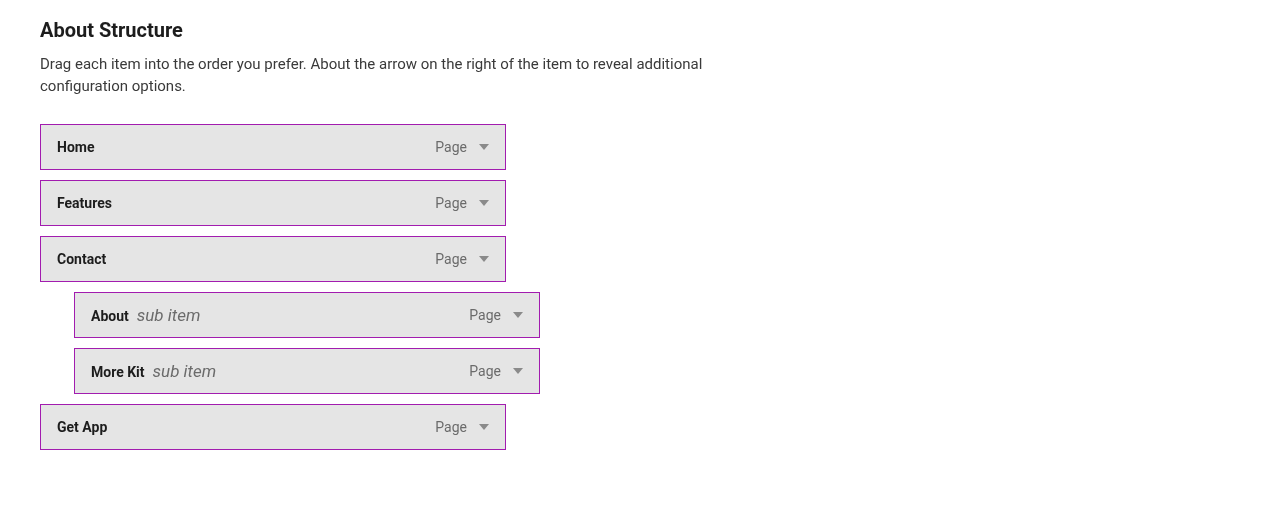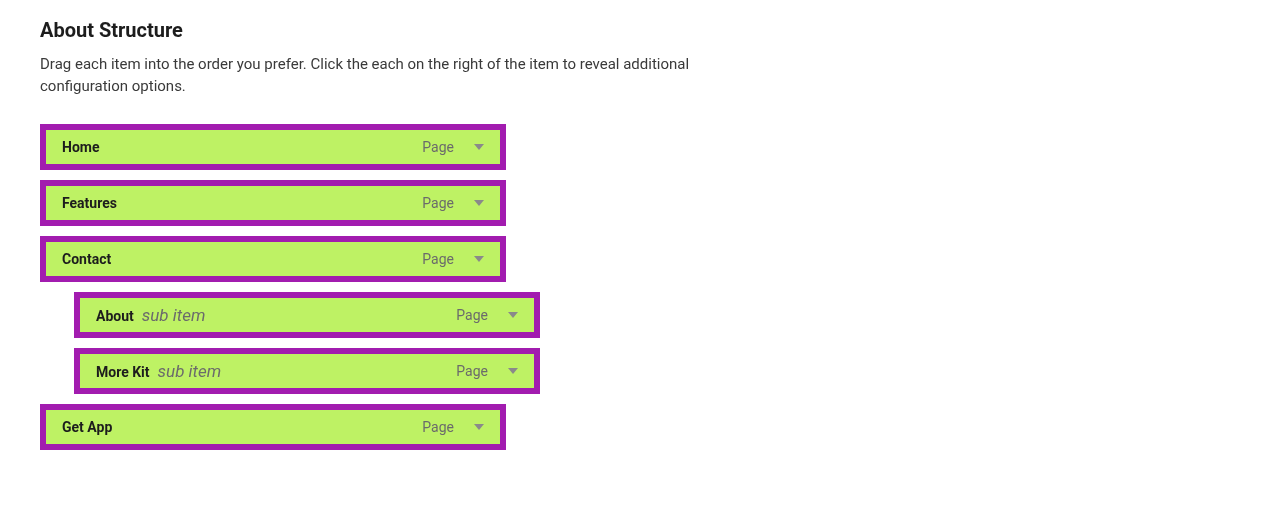--- a/index.html
+++ b/index.html
@@ -39,22 +39,22 @@
       margin-left: 34px;
       margin-top: 10px;
       width: 466px;
       border-radius: 23px;
     }
     .menu-item {
       display: flex;
       align-items: center;
       justify-content: space-between;
       height: 46px;
-      background: #bef264;
-      border: 6px solid #a21caf;
+      background: #e5e5e5;
+      border: 1px solid #a21caf;
       padding: 0 16px;
       cursor: move;
     }
     .menu-item .left {
       display: flex;
       align-items: baseline;
       gap: 8px;
     }
     .menu-item .label {
       font-size: 14px;
@@ -63,21 +63,21 @@
     }
     .menu-item .subnote {
       font-size: 17px;
       font-style: italic;
       color: #6b6b6b;
       font-weight: 400;
     }
     .menu-item .right {
       display: flex;
       align-items: center;
-      gap: 20px;
+      gap: 12px;
     }
     .menu-item .type {
       font-size: 14px;
       color: #6b6b6b;
     }
     .caret {
       width: 0;
       height: 0;
       border-left: 5px solid transparent;
       border-right: 5px solid transparent;
@@ -85,21 +85,21 @@
       display: inline-block;
     }
     .sub-wrapper {
       margin-bottom: 10px;
     }
   </style>
 </head>
 <body>
 
 <h2 class="section-title">About Structure</h2>
-<p class="section-desc">Drag each item into the order you prefer. Click the each on the right of the item to reveal additional configuration options.</p>
+<p class="section-desc">Drag each item into the order you prefer. About the arrow on the right of the item to reveal additional configuration options.</p>
 
 <ul class="menu-list">
 
   <li>
     <div class="menu-item">
       <div class="left">
         <span class="label">Home</span>
       </div>
       <div class="right">
         <span class="type">Page</span>

